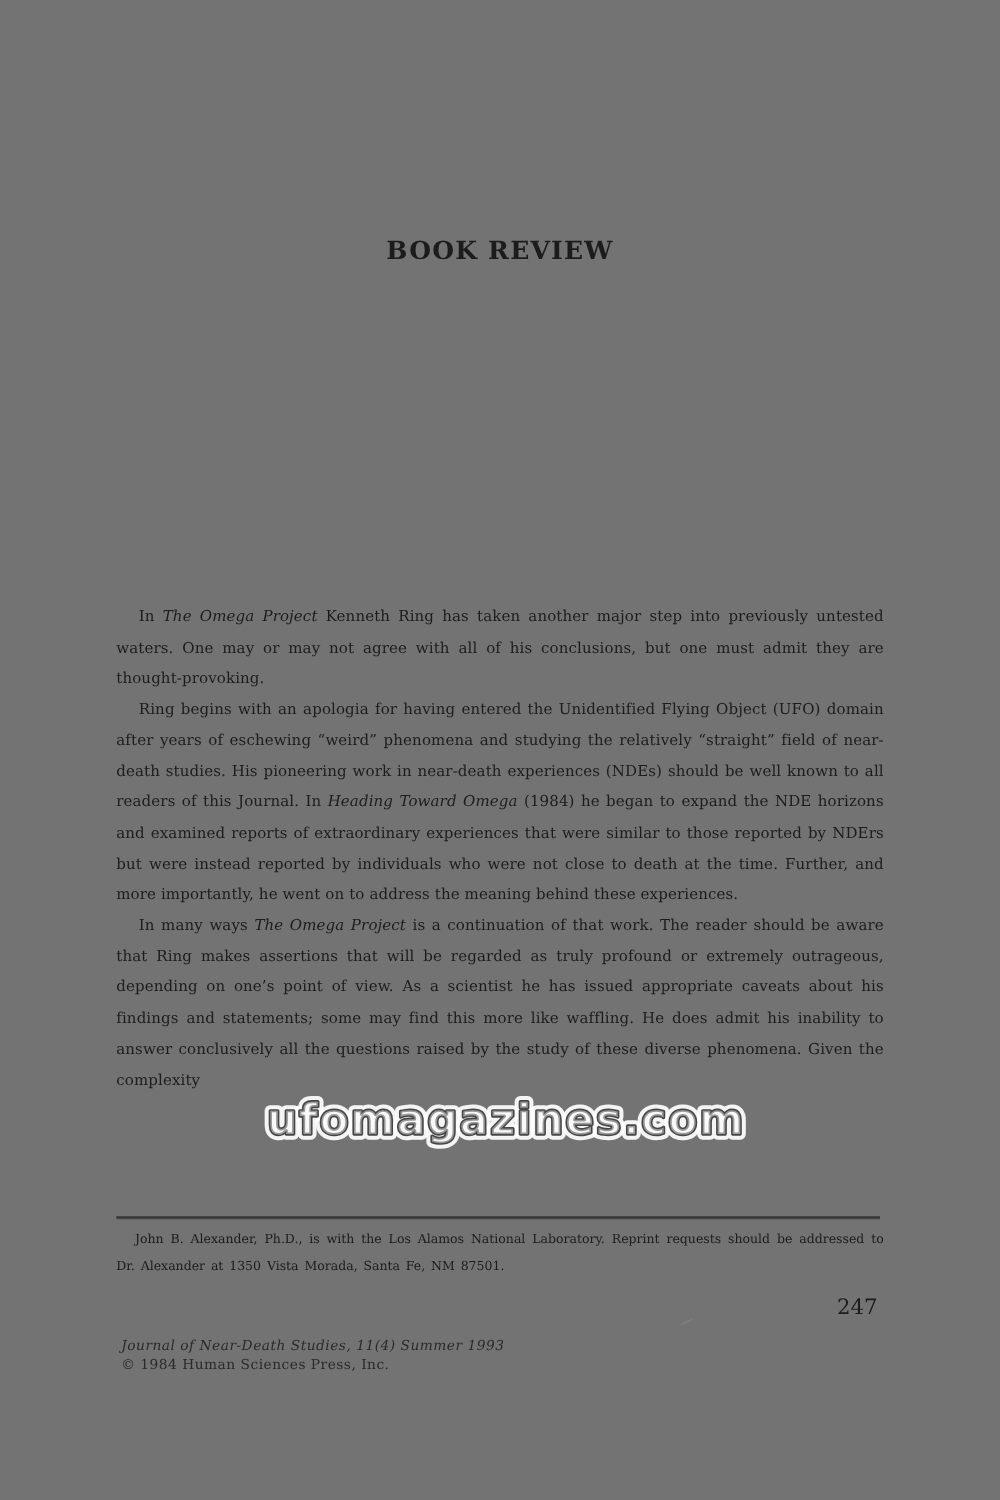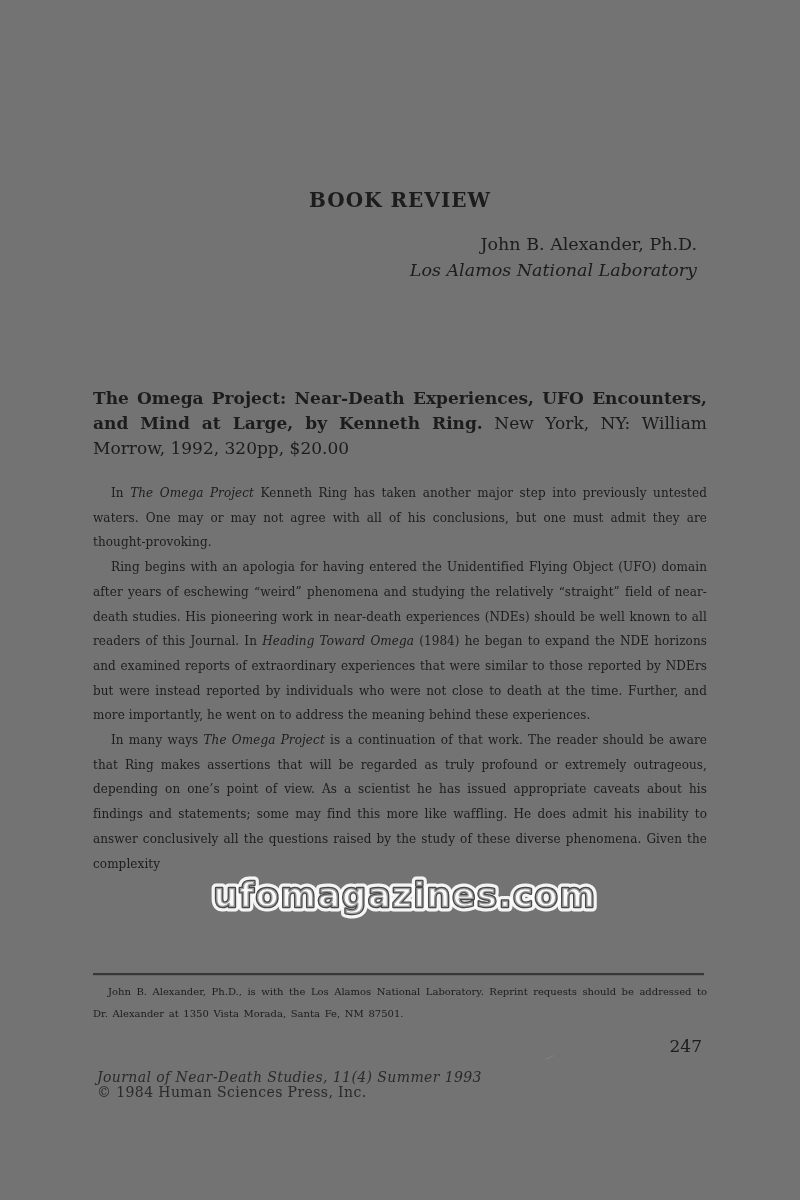--- a/index.html
+++ b/index.html
@@ -40,42 +40,37 @@
     border-top:2px solid #2f2f2f;opacity:.88;
     box-shadow:0 1px 0 rgba(0,0,0,0.12);
   }
   .footnote{
     position:absolute;top:981px;left:93px;width:614px;
     font-size:10px;line-height:22px;text-align:justify;
     text-indent:15px;word-spacing:1.5px;
   }
   .footer-left{
     position:absolute;top:1070px;left:97px;
-    font-size:14px;letter-spacing:.4px;line-height:14.5px;color:#2a2a2a;
+    font-size:11px;letter-spacing:.4px;line-height:14.5px;color:#2a2a2a;
   }
   .journal{font-style:italic;}
   .pagenum{position:absolute;top:1036px;right:98px;font-size:17px;}
   .scratch{
     position:absolute;top:1057px;left:545px;width:9px;height:1px;
     background:#9a9a9a;transform:rotate(-25deg);opacity:.45;
   }
 </style>
 </head>
 <body>
 
 <div class="page">
 
   <div class="heading">BOOK REVIEW</div>
 
-  <div class="byline">
-    <div>John B. Alexander, Ph.D.</div>
-    <div class="affil">Los Alamos National Laboratory</div>
-  </div>
 
-  <div class="bookref"><span class="bold">The Omega Project: Near-Death Experiences, UFO Encounters, and Mind at Large, by Kenneth Ring.</span><span> New York, NY: William Morrow, 1992, 320pp, $20.00</span></div>
 
   <div class="bodytext">
       <p><span>In </span><span class="it">The Omega Project</span><span> Kenneth Ring has taken another major step into previously untested waters. One may or may not agree with all of his conclusions, but one must admit they are thought-provoking.</span></p>
       <p><span>Ring begins with an apologia for having entered the Unidentified Flying Object (UFO) domain after years of eschewing “weird” phenomena and studying the relatively “straight” field of near-death studies. His pioneering work in near-death experiences (NDEs) should be well known to all readers of this Journal. In </span><span class="it">Heading Toward Omega</span><span> (1984) he began to expand the NDE horizons and examined reports of extraordinary experiences that were similar to those reported by NDErs but were instead reported by individuals who were not close to death at the time. Further, and more importantly, he went on to address the meaning behind these experiences.</span></p>
       <p><span>In many ways </span><span class="it">The Omega Project</span><span> is a continuation of that work. The reader should be aware that Ring makes assertions that will be regarded as truly profound or extremely outrageous, depending on one’s point of view. As a scientist he has issued appropriate caveats about his findings and statements; some may find this more like waffling. He does admit his inability to answer conclusively all the questions raised by the study of these diverse phenomena. Given the complexity</span></p>
     </div>
 
   <svg class="watermark" width="400" height="64" viewBox="0 0 400 64">
     <text class="wm-t wm-halo" x="200" y="39" text-anchor="middle">ufomagazines.com</text>
     <text class="wm-t wm-line" x="200" y="39" text-anchor="middle">ufomagazines.com</text>

